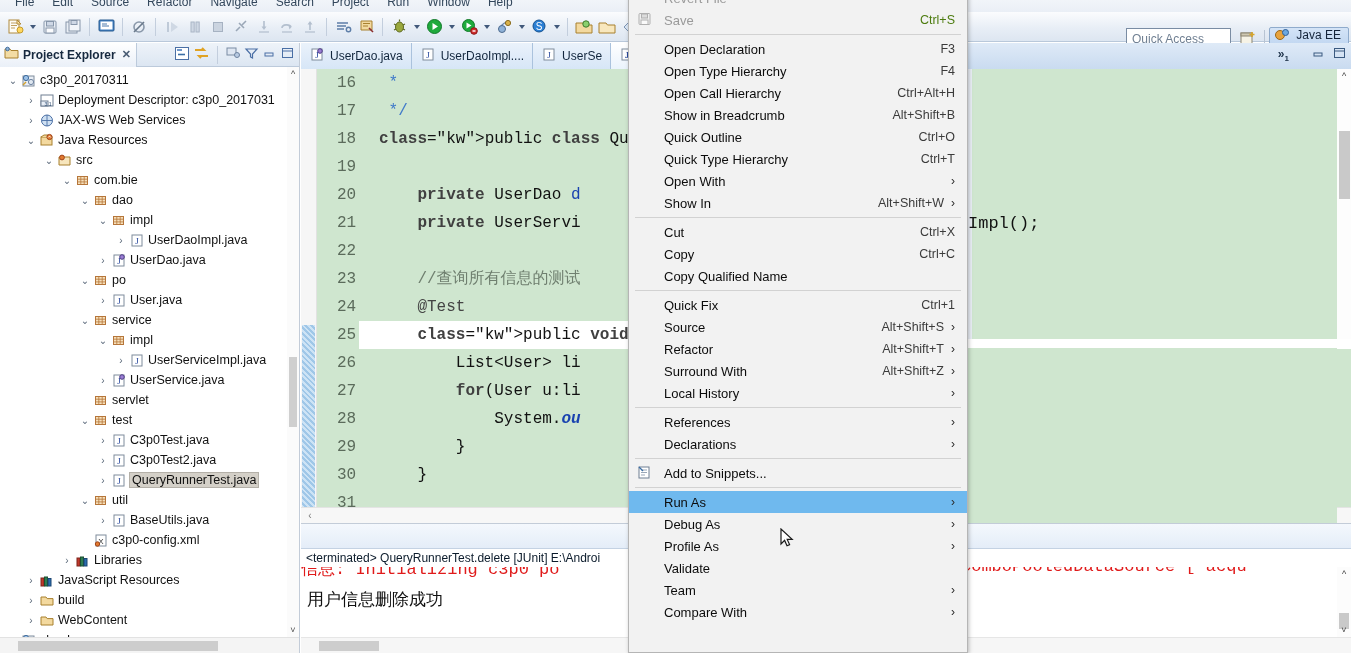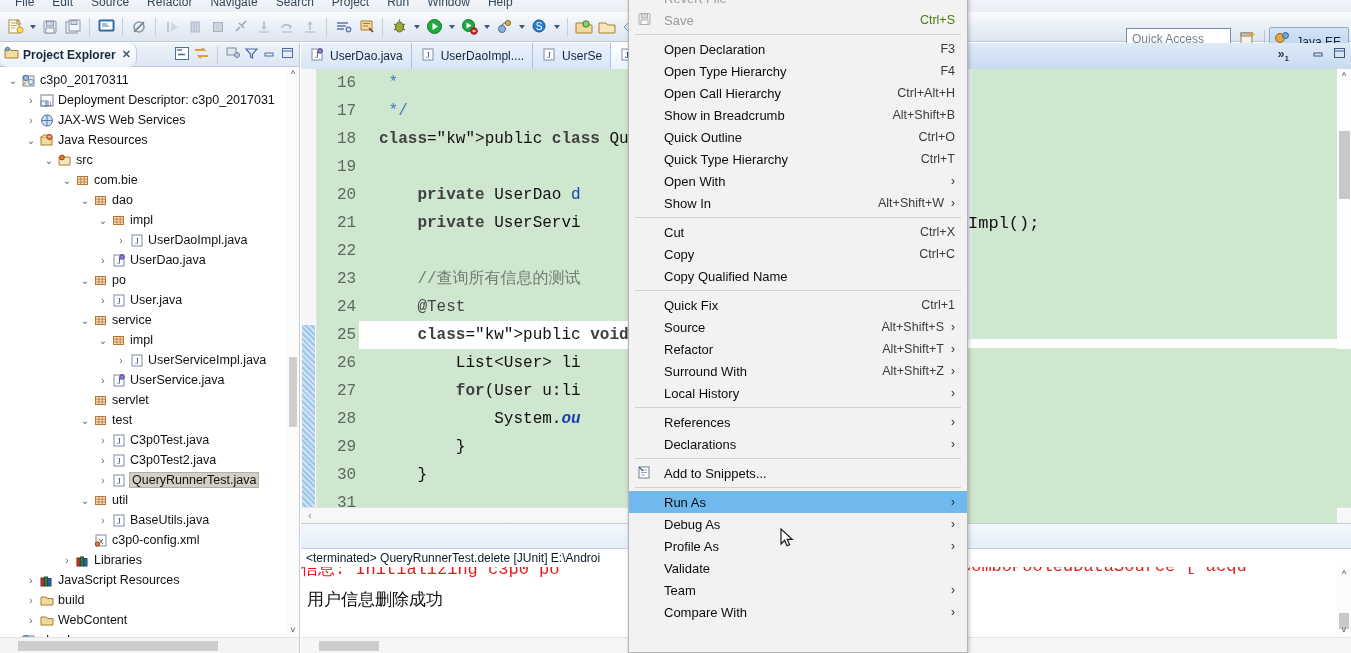--- a/index.html
+++ b/index.html
@@ -41,38 +41,38 @@
     position: absolute; right: 120px; top: 16px; width: 105px; height: 21px;
     background: #ffffff; border: 1px solid #7a8ca3; color: #6f7f92;
     font-size: 12px; padding: 2px 5px; line-height: 16px; margin-left: 25px;
   }
   .perspbar {
     position: absolute; right: 2px; top: 13px; height: 27px; display: flex; align-items: center; gap: 4px;
   }
   .persp-new { width: 24px; height: 22px; display:flex; align-items:center; justify-content:center; }
   .persp-sep { width:1px; height:18px; background:#b8c4d3; }
   .persp-active {
-    display: flex; align-items: flex-end; gap: 6px; height: 23px; padding: 0 7px 0 4px;
+    display: flex; align-items: flex-start; gap: 6px; height: 23px; padding: 0 7px 0 4px;
     background: linear-gradient(to bottom,#d4e4f7,#bcd3ef); border: 1px solid #8fabcc;
     border-radius: 2px; font-size: 12px; color: #14243a;
   }
 
   
   .explorer {
     position: absolute; left: 0; top: 43px; width: 300px; height: 610px;
     background: #ffffff; border-right: 1px solid #c3ccd8;
   }
   .ex-tabrow {
     height: 24px; background: linear-gradient(to bottom,#eef3f9,#dce6f2);
     display:flex; align-items:center; border-bottom:1px solid #bccadb;
   }
   .ex-tab {
     display:flex; align-items:center; gap:4px; height:24px; padding:0 5px 0 4px;
     background: linear-gradient(to bottom,#ffffff,#eaf0f8);
-    border-right:1px solid #bccadb; font-size:12px; color:#16293f; font-weight:600;border-radius:8px;
+    border-right:1px solid #bccadb; font-size:12px; color:#16293f; font-weight:600;
   }
   .ex-tab .x { color:#4a5d74; font-size:11px; margin-left:2px; }
   .ex-tools { margin-left:auto; display:flex; align-items:center; gap:3px; padding-right:4px; }
 
   .tree { position:absolute; top:24px; left:0; right:0; bottom:16px; overflow:hidden; padding-top:3px; }
   .row { height:20px; display:flex; align-items:center; white-space:nowrap; font-size:12.5px; color:#111; }
   .row .tw { width:14px; text-align:center; color:#5d6b7c; font-size:10px; flex:0 0 14px; }
   .row .ico { width:17px; height:16px; flex:0 0 17px; margin-right:3px; display:flex; align-items:center; justify-content:center; }
   .row.sel .lbl { background:#d4d0c8; outline:1px solid #b4b0a8; padding:0 2px; }
 

